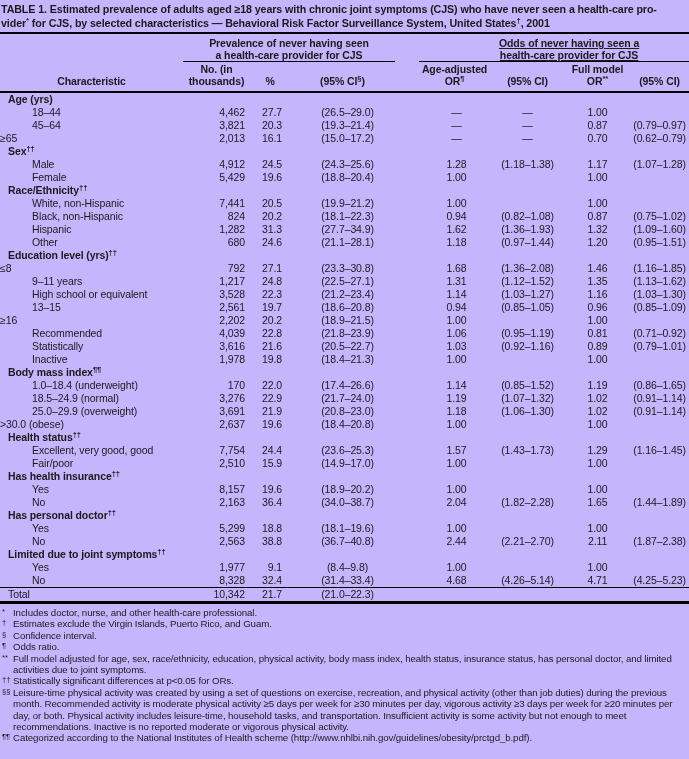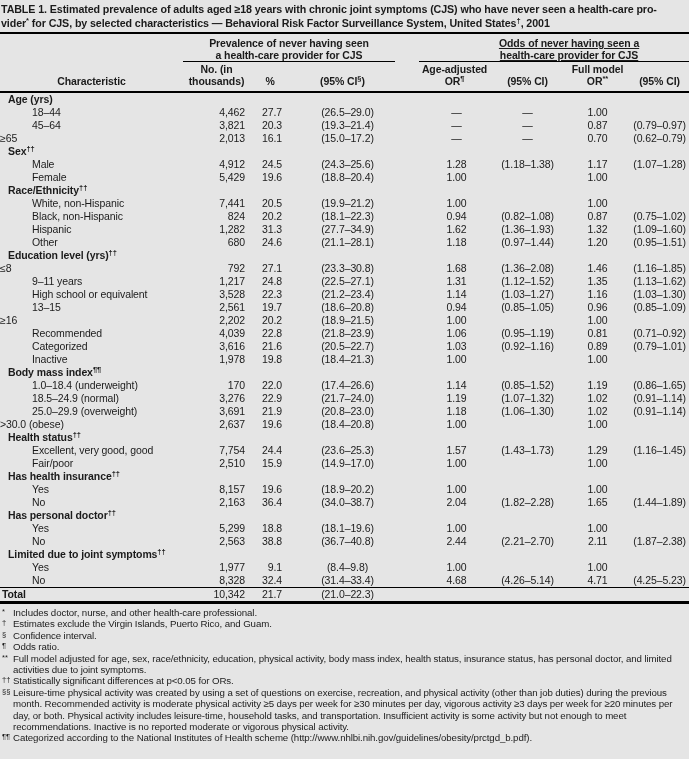--- a/index.html
+++ b/index.html
@@ -1,17 +1,17 @@
 <!DOCTYPE html>
 <html><head>
 <meta charset="utf-8">
 <style>
   html,body{margin:0;padding:0;background:#ffffff;}
   .page{
-    width:689px;height:759px;overflow:hidden;background:#e5e5e5;
+    width:689px;height:759px;overflow:hidden;background:#c4b5fd;
     font-family:"Liberation Sans","DejaVu Sans",sans-serif;
     color:#1b1b1b; letter-spacing:-0.1px;
   }
   .title{
     font-weight:bold;font-size:10.7px;line-height:13.5px;
     padding:3px 1px 0 1px;white-space:nowrap;
   }
   sup{font-size:7.5px;line-height:0;vertical-align:4px;letter-spacing:0;}
   table{border-collapse:collapse;table-layout:fixed;width:689px;margin-top:2px;}
   th,td{margin:0;padding:0;overflow:visible;}
@@ -28,21 +28,21 @@
   td.sec{font-weight:bold;padding-left:8px;}
   td.label{text-align:left;}
   td.lbl1{padding-left:32px;}
   td.lbl2{}
   td.c-no{text-align:right;padding-right:5px;}
   td.c-pct{text-align:right;padding-right:8px;}
   td.c-ci1{text-align:center;padding-left:10px;}
   td.c-or1{text-align:center;padding-left:4px;}
   td.c-ci2,td.c-or2,td.c-ci3{text-align:center;}
   tr.total td{border-top:1px solid #000;border-bottom:3px solid #000;}
-  tr.total td.label{font-weight:bold;padding-left:2px;}
+  tr.total td.label{font-weight:normal;padding-left:8px;}
   .footnotes{margin-top:3px;padding:0 1px;}
   .fn{position:relative;padding-left:12px;font-size:9.7px;line-height:11.4px;}
   .fn .fm{position:absolute;left:1px;top:-1px;font-size:7.5px;letter-spacing:0;}
 </style>
 </head>
 <body>
 
 <div class="page">
 
   <div class="title">
@@ -255,21 +255,21 @@
           <td class="c-no">4,039</td>
           <td class="c-pct">22.8</td>
           <td class="c-ci1">(21.8–23.9)</td>
           <td class="c-sp"></td>
           <td class="c-or1">1.06</td>
           <td class="c-ci2">(0.95–1.19)</td>
           <td class="c-or2">0.81</td>
           <td class="c-ci3">(0.71–0.92)</td>
         </tr>
         <tr>
-          <td class="label lbl1">Categorized</td>
+          <td class="label lbl1">Statistically</td>
           <td class="c-no">3,616</td>
           <td class="c-pct">21.6</td>
           <td class="c-ci1">(20.5–22.7)</td>
           <td class="c-sp"></td>
           <td class="c-or1">1.03</td>
           <td class="c-ci2">(0.92–1.16)</td>
           <td class="c-or2">0.89</td>
           <td class="c-ci3">(0.79–1.01)</td>
         </tr>
         <tr>

